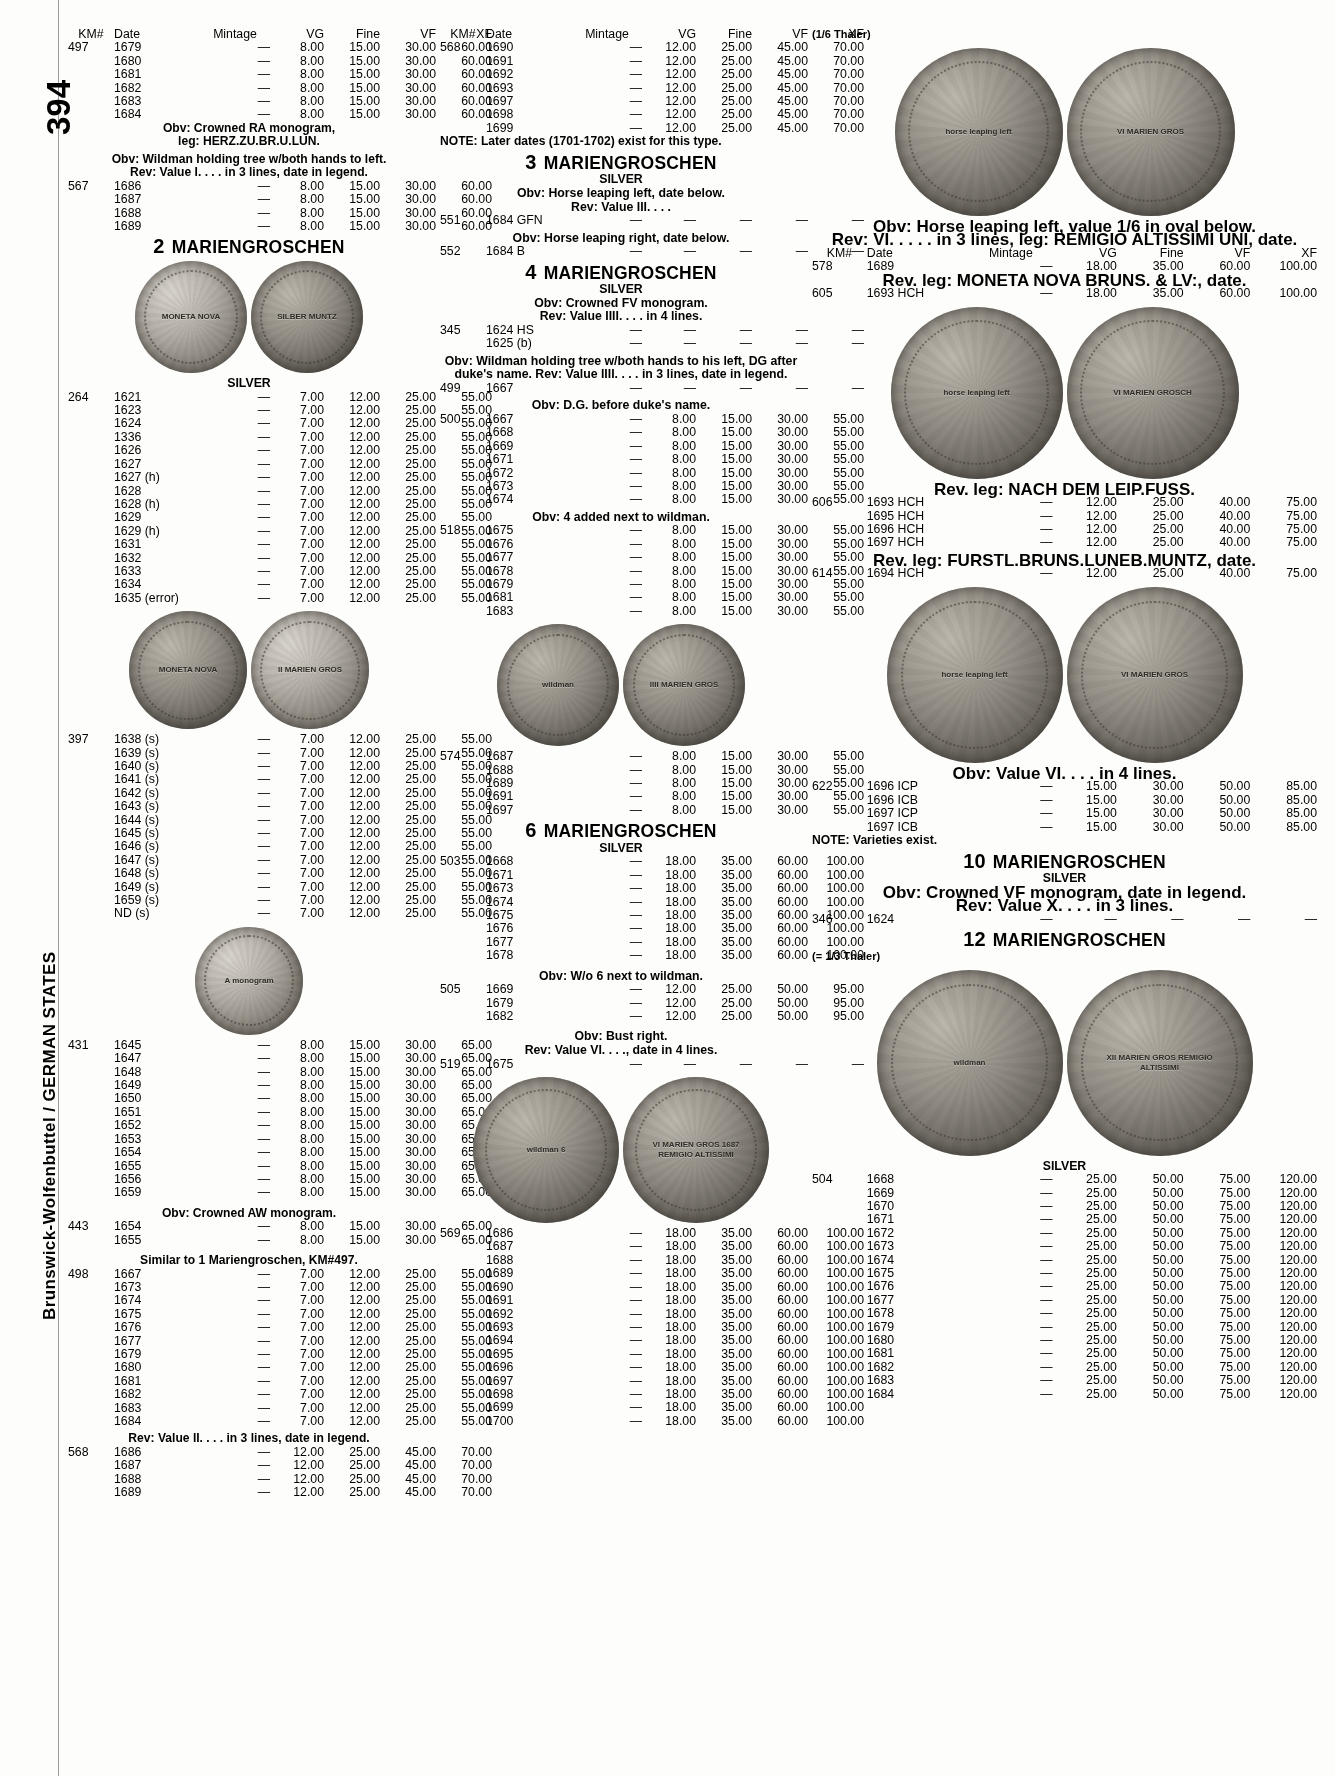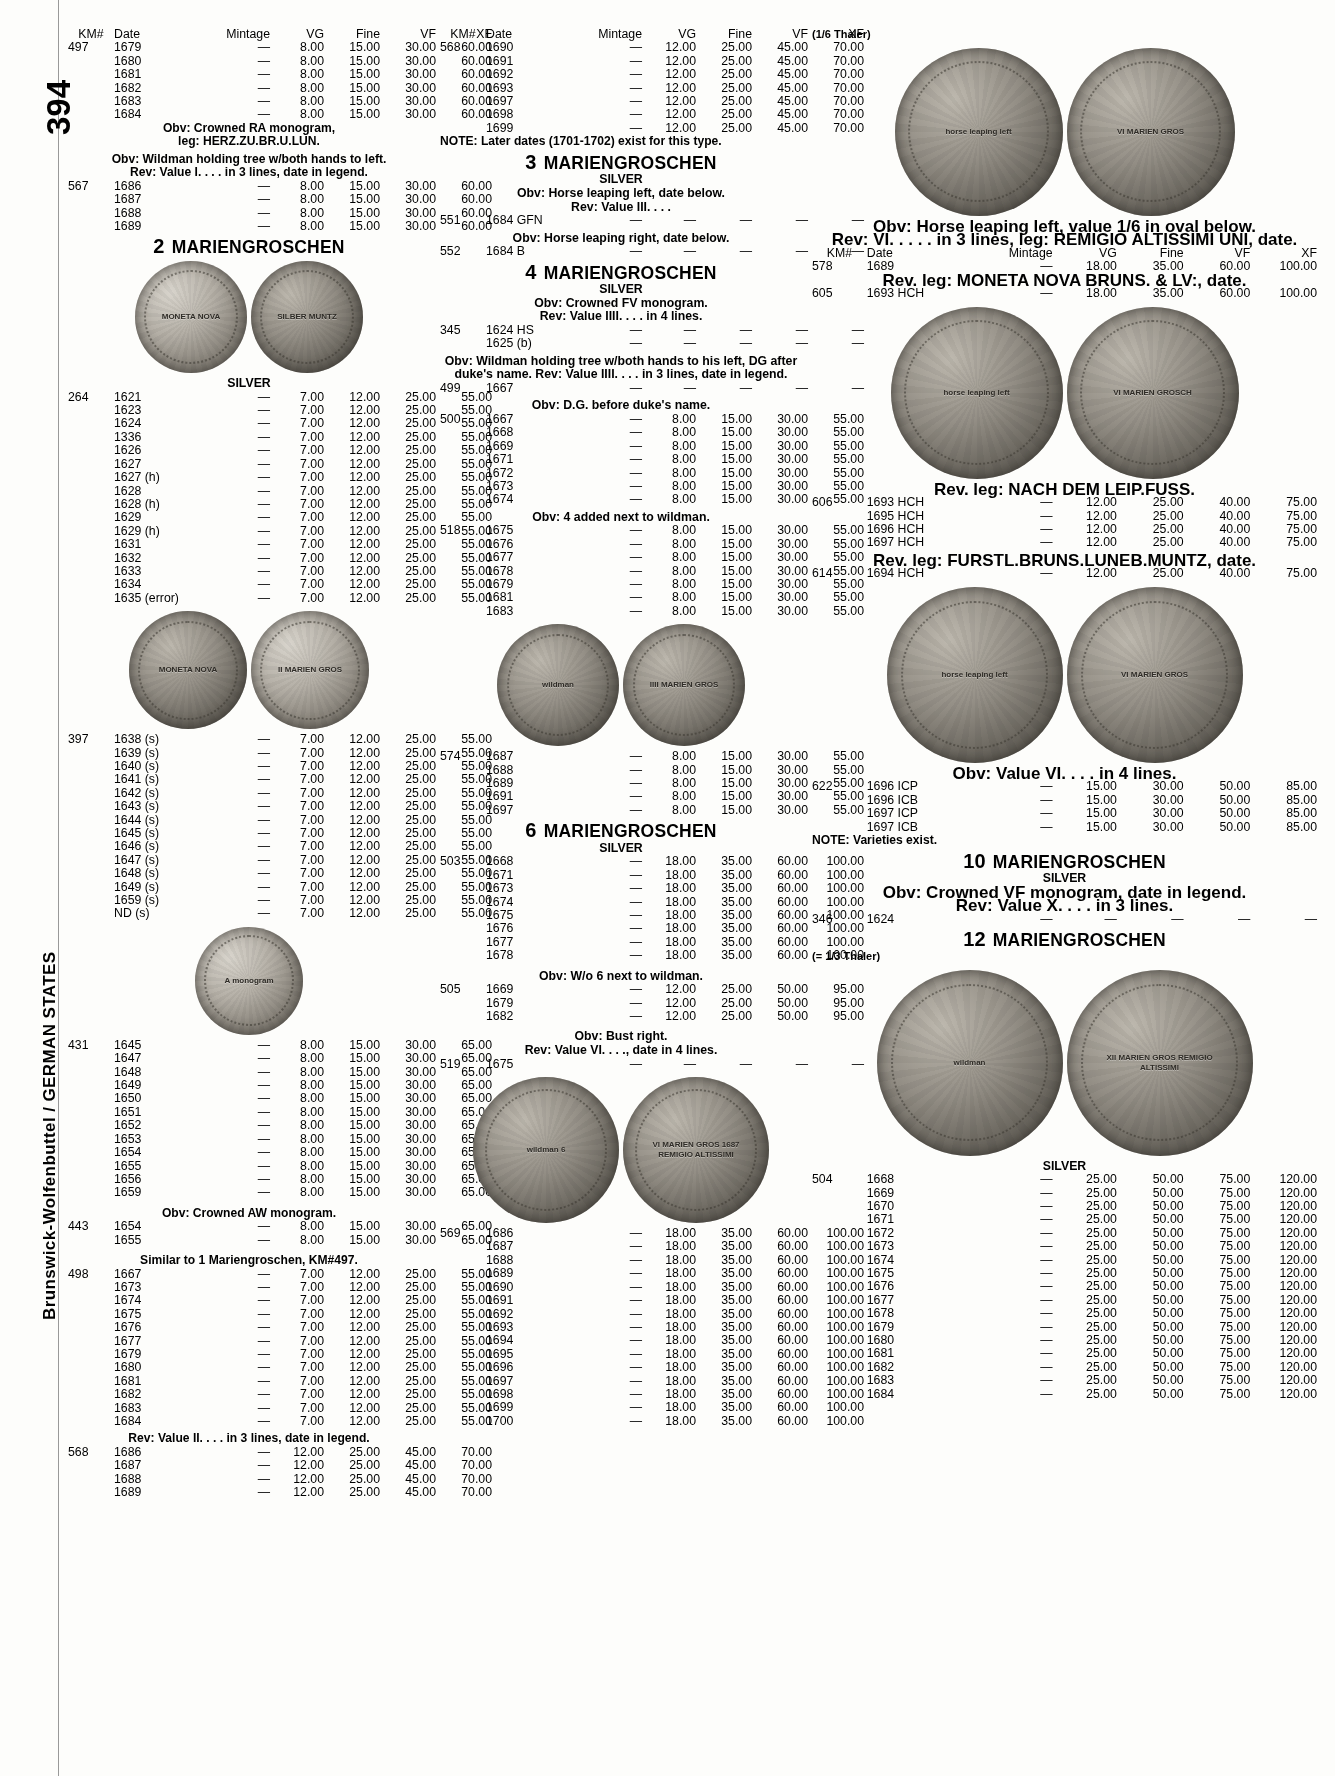--- a/index.html
+++ b/index.html
@@ -40,21 +40,21 @@
   table.pt{border-collapse:collapse;width:100%;table-layout:fixed;}
   table.pt td,table.pt th{padding:0;margin:0;font-size:12.3px;line-height:13.4px;font-weight:normal;}
   .c-km{width:46px;text-align:left;}
   .c-date{width:86px;text-align:left;}
   .c-mint{width:70px;text-align:right;}
   .c-vg{width:54px;text-align:right;}
   .c-fine{width:56px;text-align:right;}
   .c-vf{width:56px;text-align:right;}
   .c-xf{width:56px;text-align:right;}
   .hdr td{font-weight:bold;}
-  .hdr .c-mint{text-align:right;margin-top:31px;}
+  .hdr .c-mint{text-align:center;margin-top:31px;}
   .hdr .c-km{text-align:center;}
   .hdr .c-date{text-align:left;}
   .note{font-size:12.1px;line-height:13.5px;text-align:center;font-weight:bold;}
   .note-l{font-size:12.1px;line-height:13.5px;font-weight:bold;text-align:left;}
   .sect{
     text-align:center;font-weight:bold;font-size:17.5px;
     margin:7px 0 2px 0;letter-spacing:.2px;
   }
   .sect .n{font-size:20px;margin-right:7px;}
   .silver{text-align:center;font-weight:bold;font-size:12.3px;margin-top:3px;}

